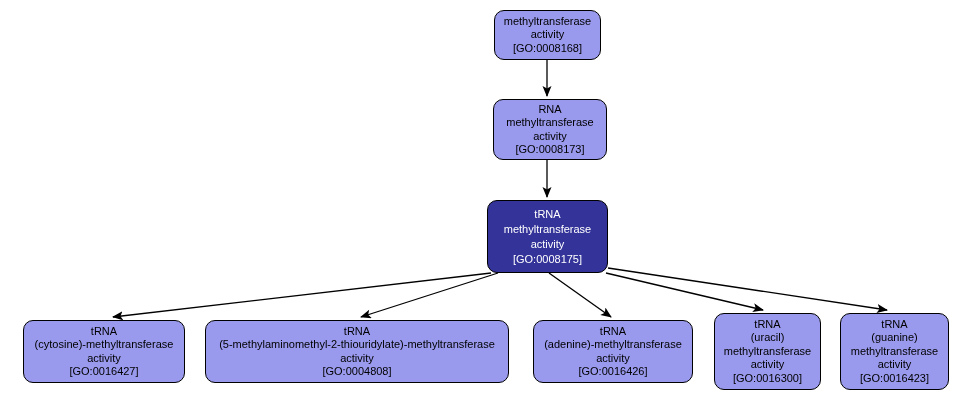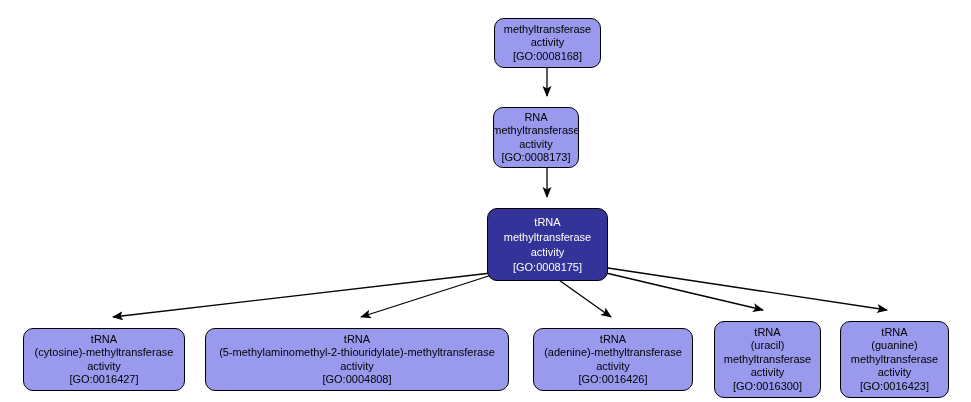--- a/index.html
+++ b/index.html
@@ -26,21 +26,20 @@
     background: var(--node-fill, #9999ee);
     border: 1.5px solid var(--node-border, #000000);
     border-radius: 10px;
     display: flex;
     align-items: center;
     justify-content: center;
     color: #000000;
     font-size: 11px;
     line-height: 13.5px;
     cursor: pointer;
-    margin-top: 8px;
   }
   .node .node-label {
     white-space: pre;
     text-align: center;
   }
   .node.focal {
     background: var(--focal-fill, #333399);
     color: var(--focal-text, #ffffff);
     line-height: 15px;
   }
@@ -64,21 +63,21 @@
     <line x1="606" y1="273" x2="763" y2="310" stroke="#000" stroke-width="1.3" marker-end="url(#arrow)"></line>
     <line x1="608" y1="268" x2="887" y2="310" stroke="#000" stroke-width="1.3" marker-end="url(#arrow)"></line>
   </svg>
 
   <div class="node" style="left:494px; top:10px; width:107px; height:50px;">
     <div class="node-label">methyltransferase
 activity
 [GO:0008168]</div>
   </div>
 
-  <div class="node" style="left:493px; top:99px; width:86px; height:61px;">
+  <div class="node" style="left:493px; top:99px; width:114px; height:61px;">
     <div class="node-label">RNA
 methyltransferase
 activity
 [GO:0008173]</div>
   </div>
 
   <div class="node focal" style="left:487px; top:200px; width:121px; height:73px;">
     <div class="node-label">tRNA
 methyltransferase
 activity

